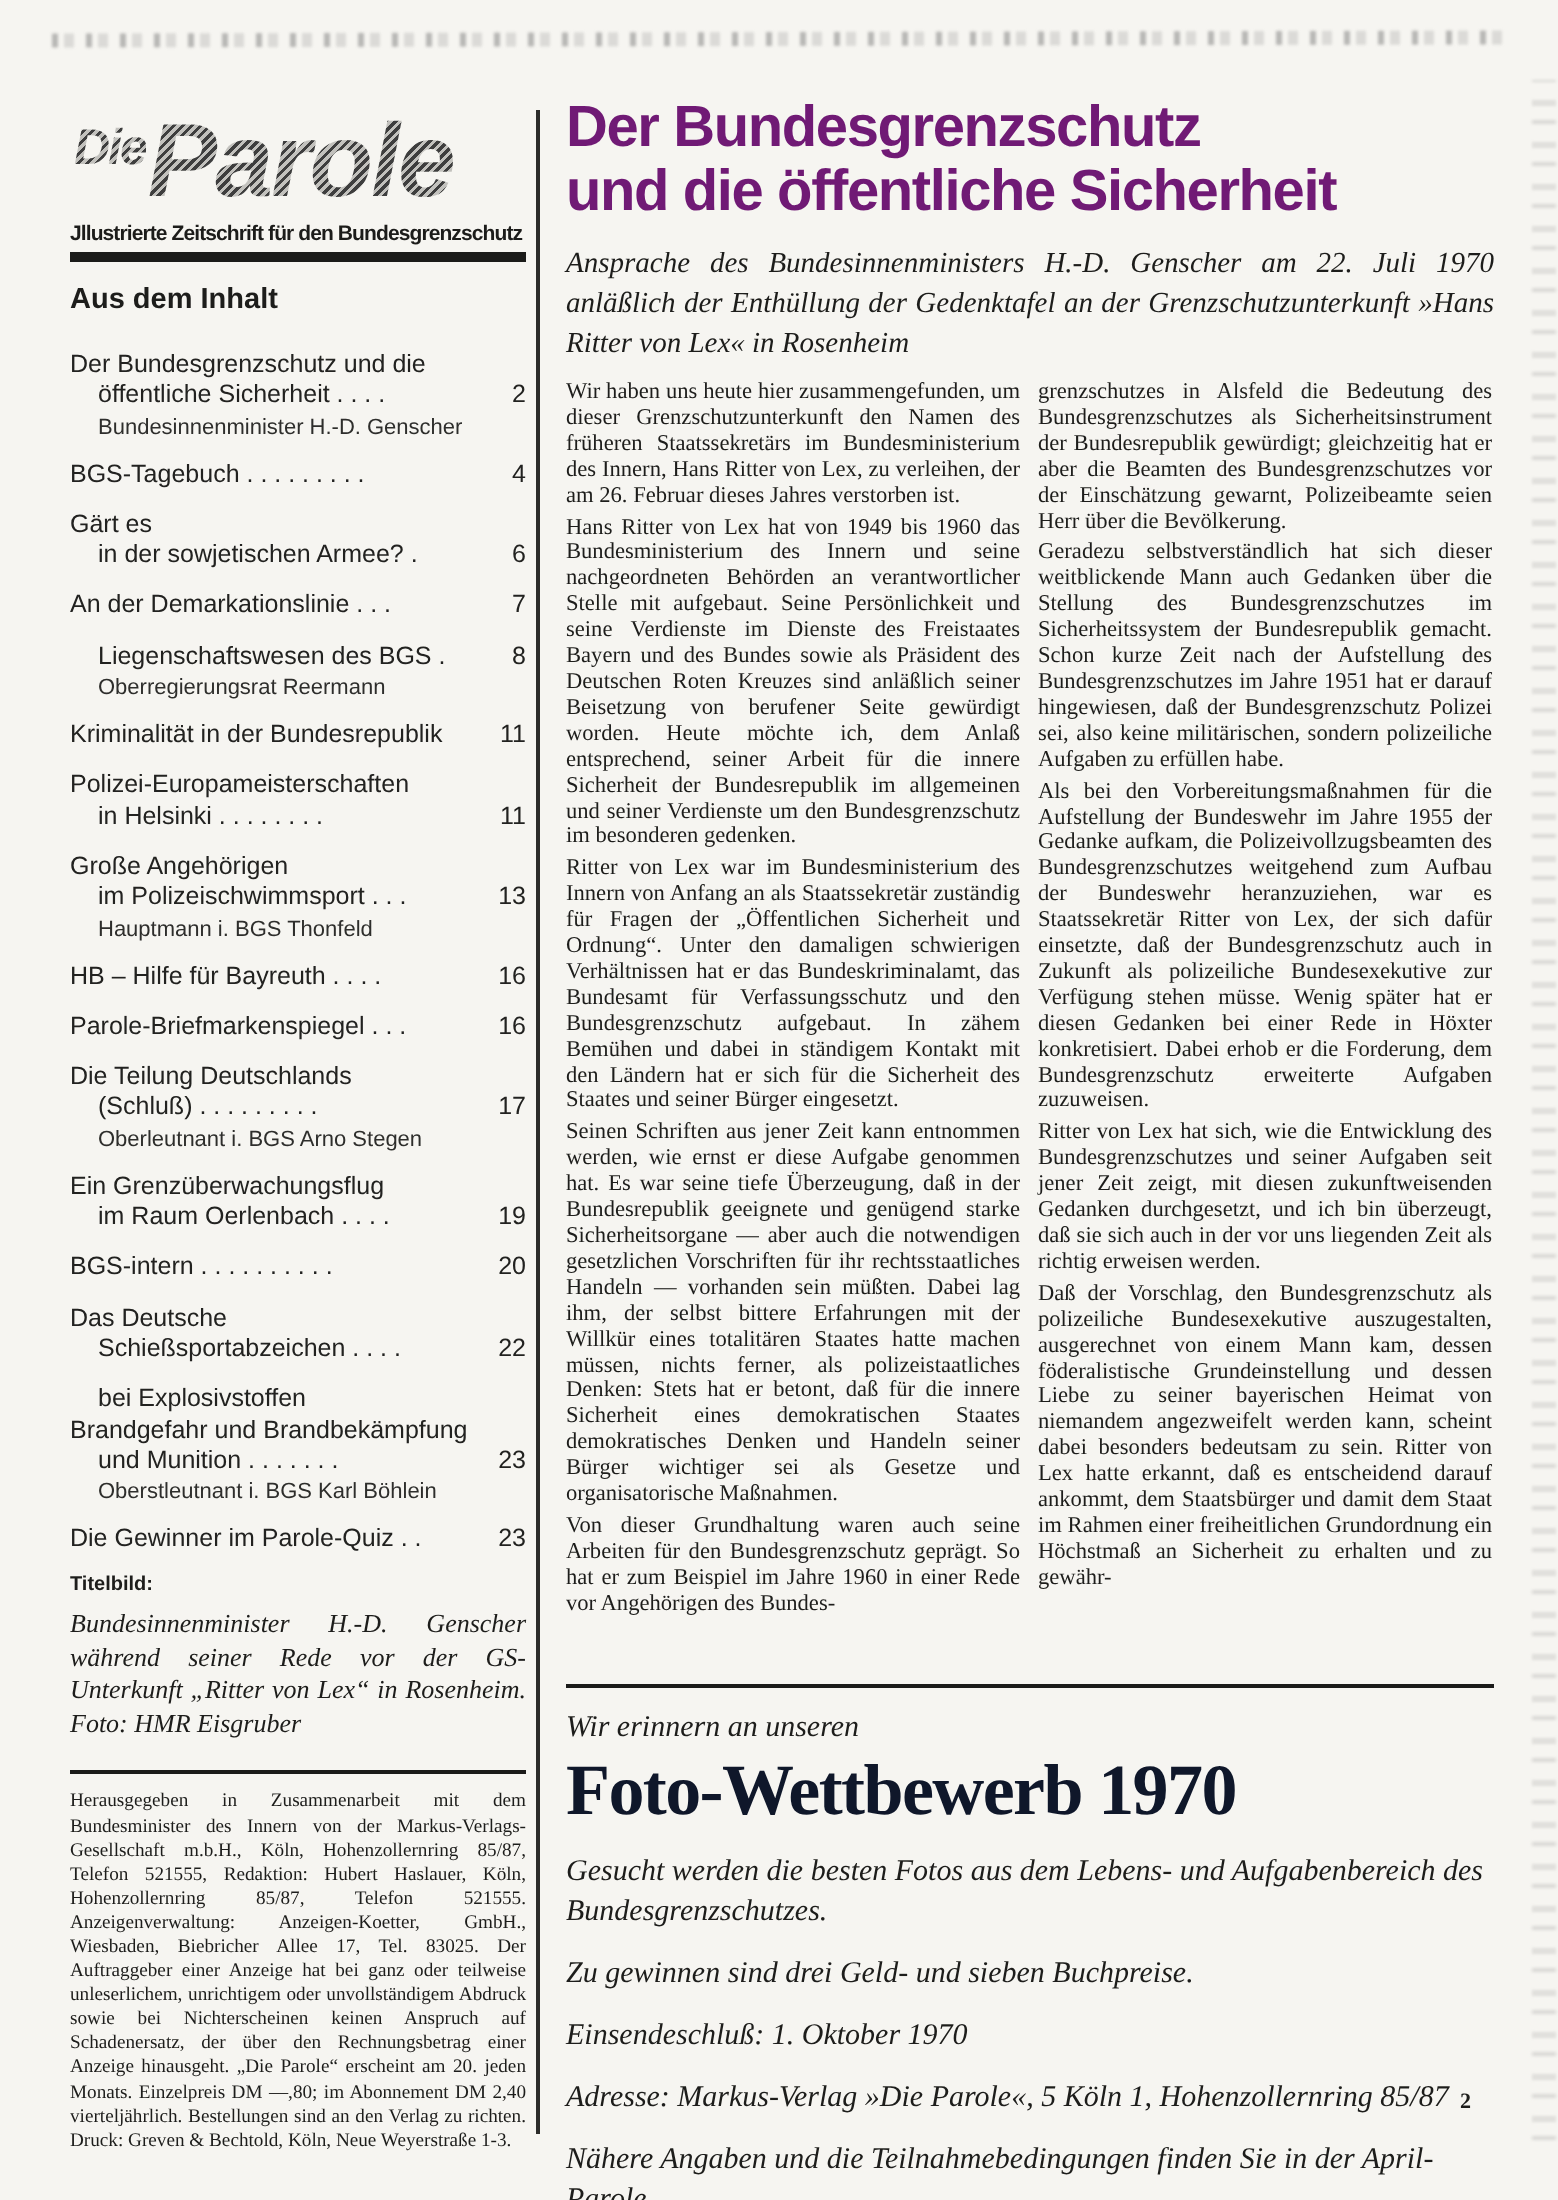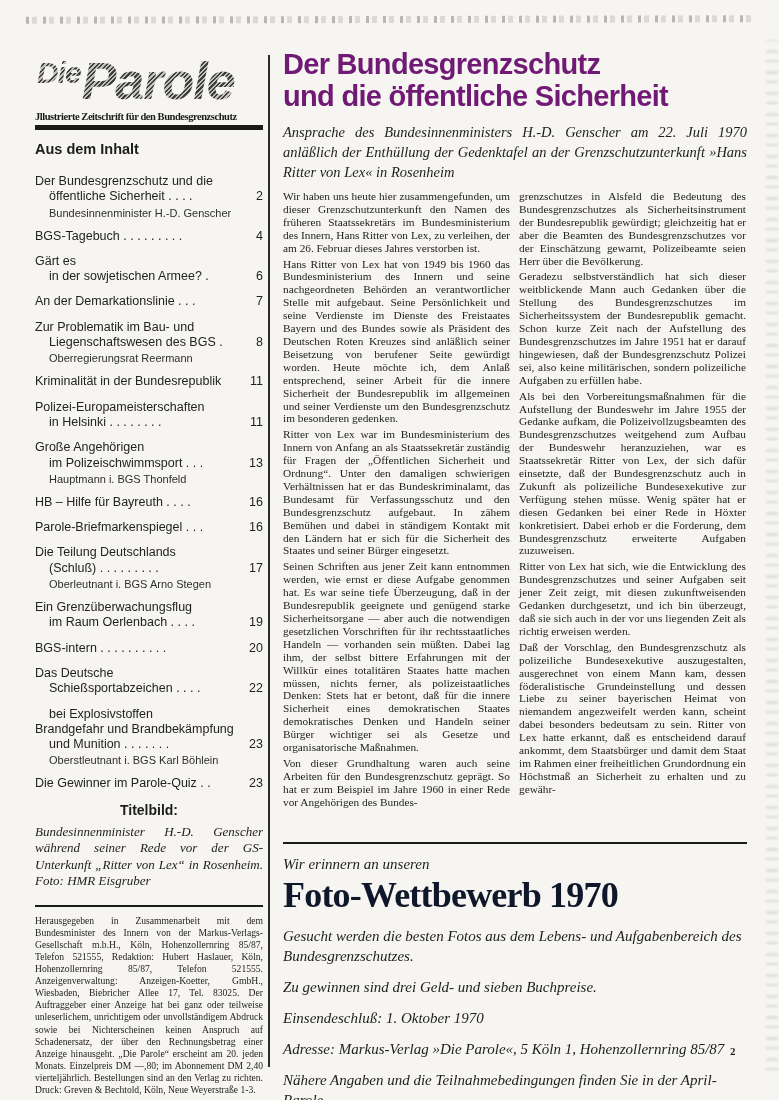--- a/index.html
+++ b/index.html
@@ -24,43 +24,43 @@
     filter:blur(.8px);
   }
   .vrule{position:absolute;left:268px;top:55px;width:2px;height:1012px;background:#2c2c2a;}
 
   
   .sidebar{position:absolute;left:35px;top:55px;width:228px;}
   .logo{
     font-family:"Liberation Sans",sans-serif;font-style:italic;font-weight:bold;
     white-space:nowrap;line-height:1;color:#4f4f4f;letter-spacing:-1px;margin-left:2px;
   }
-  .logo .die{font-size:30px;vertical-align:16px;margin-right:1px;}
+  .logo .die{font-size:25px;vertical-align:16px;margin-right:1px;}
   .logo .parole{font-size:52px;}
   @supports ((-webkit-background-clip:text) or (background-clip:text)){
     .logo-text{
       background:repeating-linear-gradient(135deg,#3e3e3e 0 1.6px,#c2c1bd 1.6px 3.2px);
       -webkit-background-clip:text;background-clip:text;
       -webkit-text-fill-color:transparent;color:transparent;
     }
   }
   .subtitle{
-    font-family:Liberation Serif, serif;font-weight:bold;font-size:10.5px;
+    font-family:Liberation Sans, sans-serif;font-weight:bold;font-size:10.5px;
     letter-spacing:-.45px;white-space:nowrap;margin-top:4px;color:#1c1c1a;
   }
   .bar{height:5px;background:#1b1b19;margin-top:3px;}
   .toc-heading{font-family:"Liberation Sans",sans-serif;font-weight:bold;font-size:14.5px;margin:11px 0 0 0;}
   .toc{margin-top:17px;font-family:"Liberation Sans",sans-serif;font-size:12.5px;line-height:15.3px;color:#222220;}
   .toc-item{margin-bottom:10px;}
   .trow{display:flex;justify-content:space-between;align-items:center;}
   .tt{white-space:nowrap;}
   .ind{padding-left:14px;}
   .pg{margin-left:5px;}
   .toc-author{font-size:11px;line-height:12px;padding-left:14px;margin-top:2px;color:#2e2e2c;}
-  .tb-heading{font-family:"Liberation Sans",sans-serif;font-weight:bold;font-size:14px;margin:8px 0 0 0;text-align:center;}
+  .tb-heading{font-family:"Liberation Sans",sans-serif;font-weight:bold;font-size:10px;margin:8px 0 0 0;}
   .tb-caption{font-style:italic;font-size:13px;line-height:16.5px;margin:6px 0 0 0;text-align:justify;}
   .sidebar-rule{height:2px;background:#1b1b19;margin-top:15px;}
   .imprint{font-size:9.6px;line-height:12.1px;margin:8px 0 0 0;text-align:justify;hyphens:auto;}
 
   
   .main{position:absolute;left:283px;top:48px;width:464px;}
   .headline{
     font-family:"Liberation Sans",sans-serif;font-weight:bold;
     font-size:29px;line-height:32px;letter-spacing:-.7px;margin:0;color:#701a75;
   }
@@ -124,21 +124,20 @@
       </div>
 
       <div class="toc-item">
         <div class="trow">
             <span class="tt">An der Demarkationslinie . . .</span>
             <span class="pg">7</span>
           </div>
       </div>
 
       <div class="toc-item">
-        <div class="tt">Zur Problematik im Bau- und</div>
         <div class="trow ind">
             <span class="tt">Liegenschaftswesen des BGS .</span>
             <span class="pg">8</span>
           </div>
         <div class="toc-author">Oberregierungsrat Reermann</div>
       </div>
 
       <div class="toc-item">
         <div class="trow">
             <span class="tt">Kriminalität in der Bundesrepublik</span>

